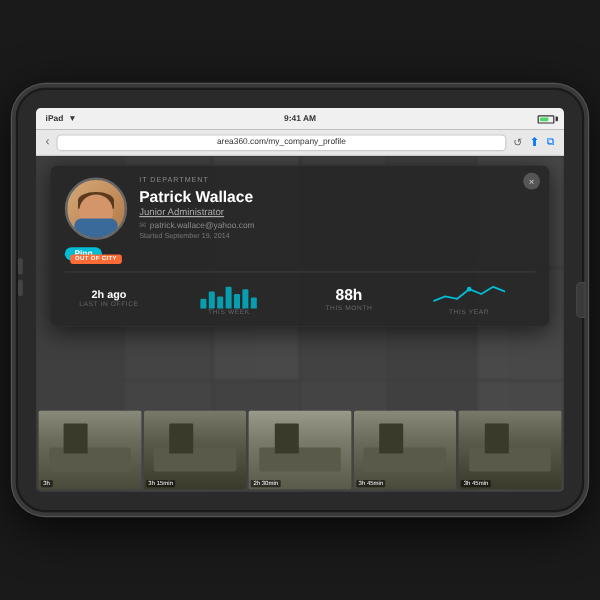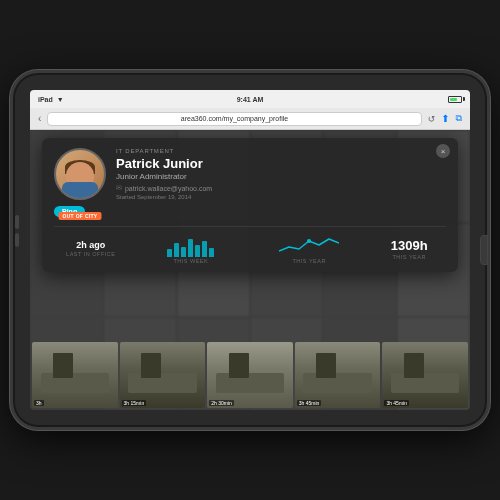--- a/index.html
+++ b/index.html
@@ -334,20 +334,21 @@
       font-size: 13px;
       font-weight: 700;
       color: #ffffff;
       margin-bottom: 1px;
     }
 
     .profile-title {
       font-size: 8px;
       color: #aaa;
       margin-bottom: 3px;
+      text-decoration: underline;
     }
 
     .profile-email {
       display: flex;
       align-items: center;
       gap: 3px;
       font-size: 7px;
       color: #888;
     }
 
@@ -557,21 +558,21 @@
                 <div class="avatar-head"></div>
                 <div class="avatar-body"></div>
               </div>
             </div>
             <div class="status-badge">OUT OF CITY</div>
             <div class="ping-btn" style="margin-top:6px;">Ping</div>
           </div>
 
           <div class="profile-info">
             <div class="dept-label">IT DEPARTMENT</div>
-            <div class="profile-name">Patrick Junior</div>
+            <div class="profile-name">Patrick Wallace</div>
             <div class="profile-title">Junior Administrator</div>
             <div class="profile-email">
               <span class="email-icon">✉</span>
               <span>patrick.wallace@yahoo.com</span>
             </div>
             <div class="started-label">Started September 19, 2014</div>
           </div>
         </div>
 
         <div class="stats-row">
@@ -587,35 +588,35 @@
               <div class="chart-bar" style="height:14px;"></div>
               <div class="chart-bar" style="height:10px;"></div>
               <div class="chart-bar" style="height:18px;"></div>
               <div class="chart-bar" style="height:12px;"></div>
               <div class="chart-bar" style="height:16px;"></div>
               <div class="chart-bar" style="height:9px;"></div>
             </div>
             <div class="stat-label">THIS WEEK</div>
           </div>
 
+          <div class="stat-item">
+            <div class="stat-value">88h</div>
+            <div class="stat-label">THIS MONTH</div>
+          </div>
 
           <div class="mini-chart">
             <div class="chart-line-container">
               <svg class="sparkline" viewBox="0 0 60 24">
                 <polyline points="0,18 10,14 20,16 30,8 40,12 50,6 60,10" fill="none" stroke="#00bcd4" stroke-width="1.5" stroke-linejoin="round"></polyline>
                 <circle cx="30" cy="8" r="2" fill="#00bcd4"></circle>
               </svg>
             </div>
             <div class="stat-label">THIS YEAR</div>
           </div>
 
-          <div class="stat-item">
-            <div class="stat-value">1309h</div>
-            <div class="stat-label">THIS YEAR</div>
-          </div>
 
         </div>
       </div>
 
       <div class="thumbnails-row">
 
         <div class="thumb-item">
           <div class="thumb-scene"></div>
           <span class="thumb-time">3h</span>
         </div>

